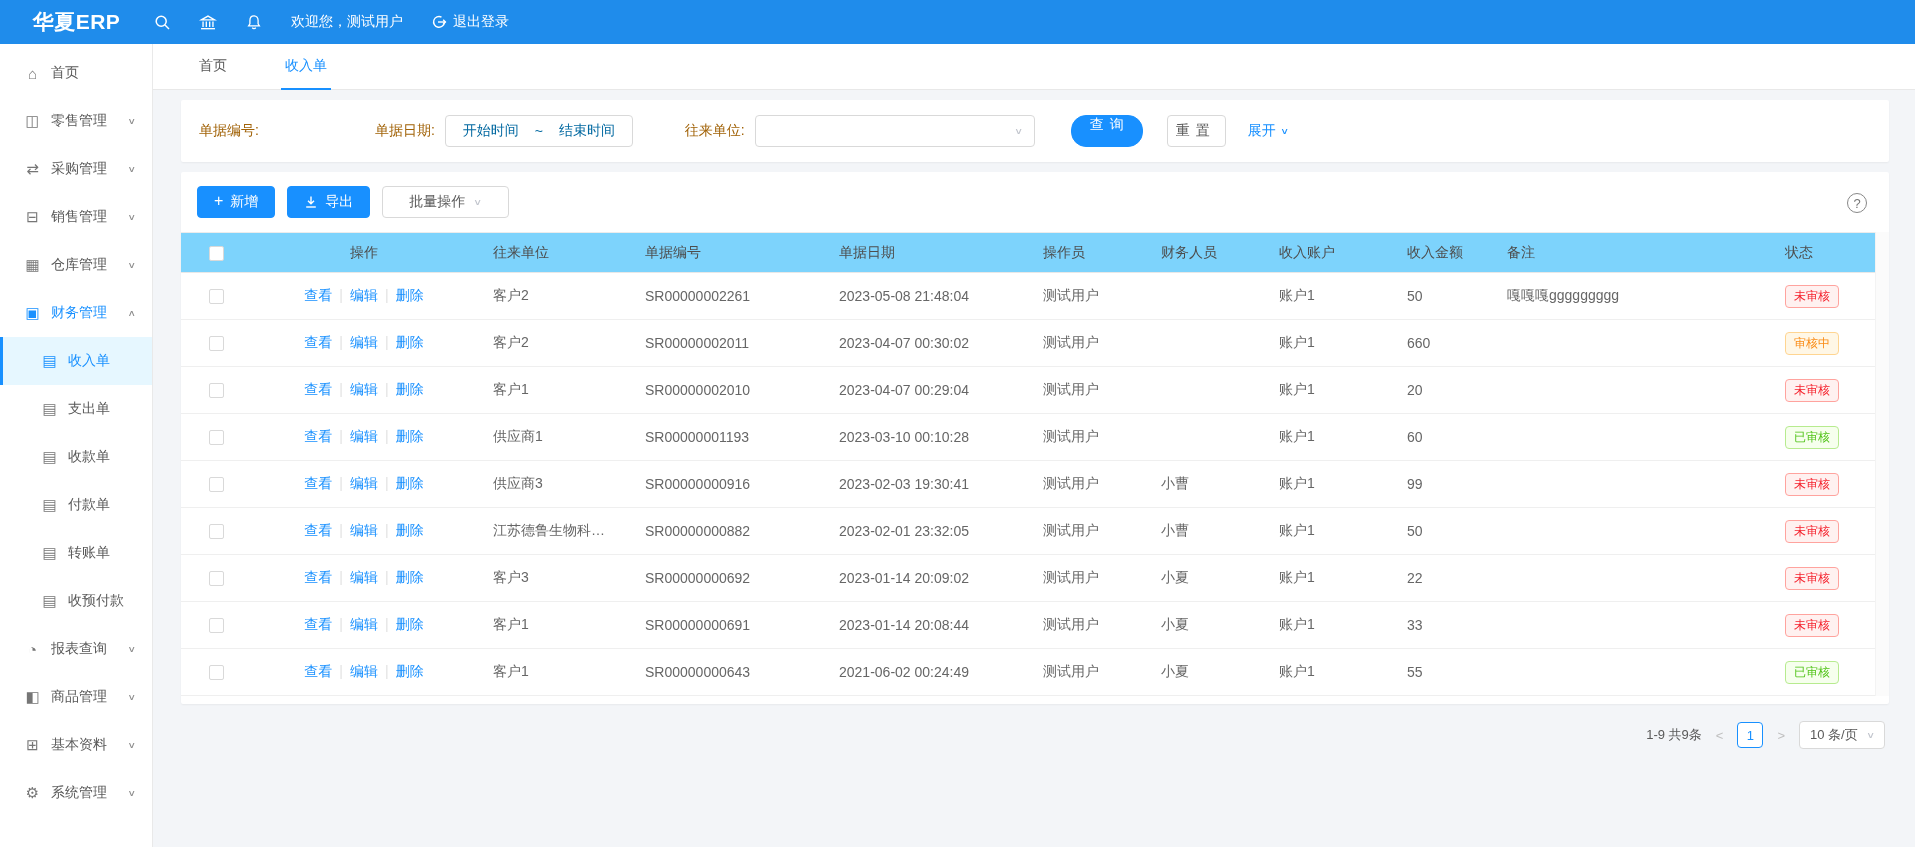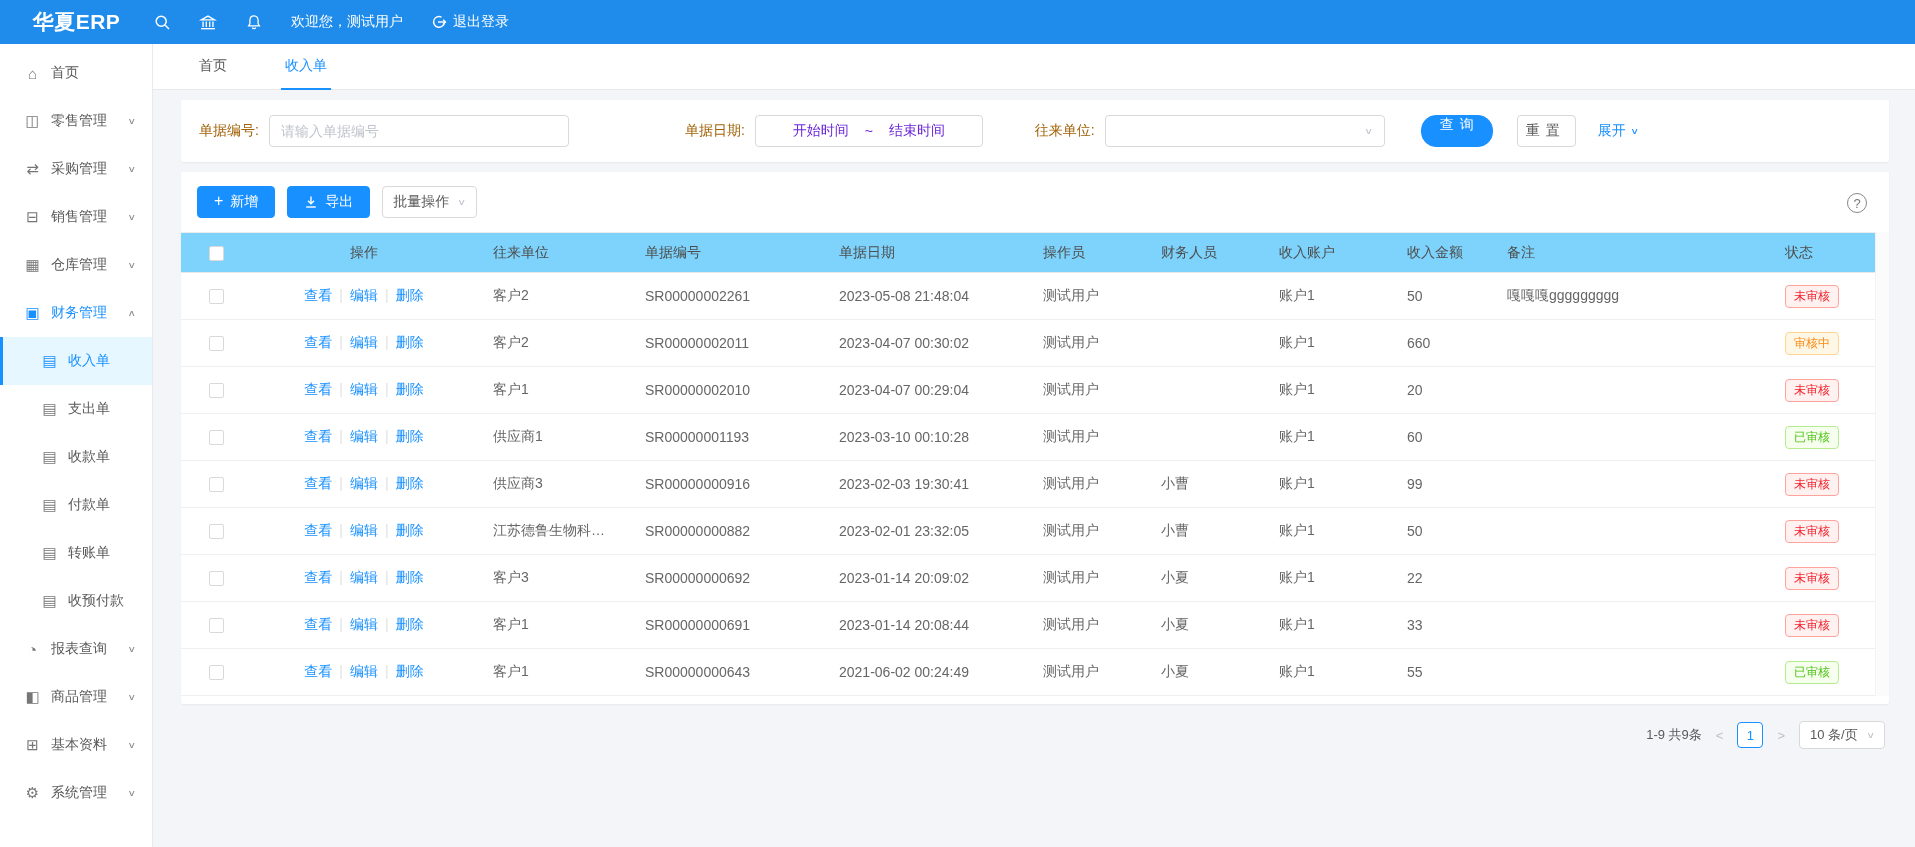--- a/index.html
+++ b/index.html
@@ -39,37 +39,37 @@
   .page { flex:1; padding:10px 26px 0 28px; overflow:hidden; }
   .card { background:#fff; border-radius:2px; box-shadow:0 1px 2px rgba(0,0,0,.05); }
 
   
   .filter-card { padding:15px 18px; display:flex; align-items:center; }
   .f-label { color:#a16207; flex:none; }
   .inp { height:32px; border:1px solid #d9d9d9; border-radius:4px; background:#fff; }
   .bill-input { width:300px; margin-left:10px; padding:0 11px; font-size:14px; color:#595959; outline:none; font-family:inherit; }
   .bill-input::placeholder { color:#c0c4cc; }
   .lbl-date { margin-left:116px; }
-  .date-box { width:228px; margin-left:10px; display:flex; align-items:center; justify-content:center; gap:16px; color:#6d28d9; cursor:text; }
+  .date-box { width:188px; margin-left:10px; display:flex; align-items:center; justify-content:center; gap:16px; color:#0369a1; cursor:text; }
   .lbl-partner { margin-left:52px; }
   .select-box { width:280px; margin-left:10px; display:flex; align-items:center; padding:0 11px; cursor:pointer; }
   .select-box .chev, .pg-size .chev, .btn .chev { color:#c0c4cc; font-size:10px; transform:scale(1.2,.85); }
   .select-box .chev { margin-left:auto; }
   .btn { height:32px; border-radius:4px; display:inline-flex; align-items:center; justify-content:center; cursor:pointer; font-size:14px; border:1px solid #d9d9d9; background:#fff; color:#595959; }
   .btn-primary { background:#1890ff; border-color:#1890ff; color:#fff; }
   .btn-search { margin-left:36px; padding:0 12px 12px 18px; letter-spacing:6px;border-radius:15px; }
   .btn-reset  { margin-left:24px; padding:0 9px 0 8px; letter-spacing:6px; }
   .link-expand { margin-left:22px; color:#1890ff; display:flex; align-items:center; gap:5px; cursor:pointer; }
   .link-expand .chev { color:#1890ff; font-size:10px; transform:scale(1.2,.85); }
 
   
   .table-card { margin-top:10px; position:relative; padding-bottom:8px; }
   .toolbar { display:flex; align-items:center; gap:12px; padding:14px 16px; }
   .btn-add, .btn-export { padding:0 16px; gap:7px; }
-  .btn-batch { padding:0 10px; gap:9px; }
+  .btn-batch { padding:0 26px; gap:9px; }
   .plus-g { font-size:16px; line-height:1; margin-top:-2px; }
   .help { position:absolute; right:22px; top:21px; width:20px; height:20px; border:1.5px solid #888; border-radius:50%; color:#777; font-size:13px; display:flex; align-items:center; justify-content:center; cursor:pointer; }
 
   .table-wrap { display:flex; }
   table { border-collapse:collapse; table-layout:fixed; width:1694px; }
   thead th { background:#7dd3fc; font-weight:500; color:#4d4d4d; text-align:left; height:40px; padding:0 16px; border-top:1px solid #ececec; border-bottom:1px solid #e8e8e8; }
   tbody td { height:47px; padding:0 16px; border-bottom:1px solid #efefef; color:#666; overflow:hidden; white-space:nowrap; text-overflow:ellipsis; }
   th.c-check, td.c-check { text-align:center; padding:0; }
   th.c-op, td.c-op { text-align:center; }
   .op-link { color:#1890ff; cursor:pointer; }
@@ -211,21 +211,20 @@
 
     <div class="tabbar">
       <div class="tab">首页</div>
       <div class="tab active">收入单</div>
     </div>
 
     <div class="page">
 
       <div class="card filter-card">
         <span class="f-label">单据编号:</span>
-        <input class="inp bill-input" placeholder="请输入单据编号" style="">
         <span class="f-label lbl-date">单据日期:</span>
         <div class="inp date-box">
           <span>开始时间</span>
           <span>~</span>
           <span>结束时间</span>
         </div>
         <span class="f-label lbl-partner">往来单位:</span>
         <div class="inp select-box">
           <span></span>
           <span class="chev">∨</span>

